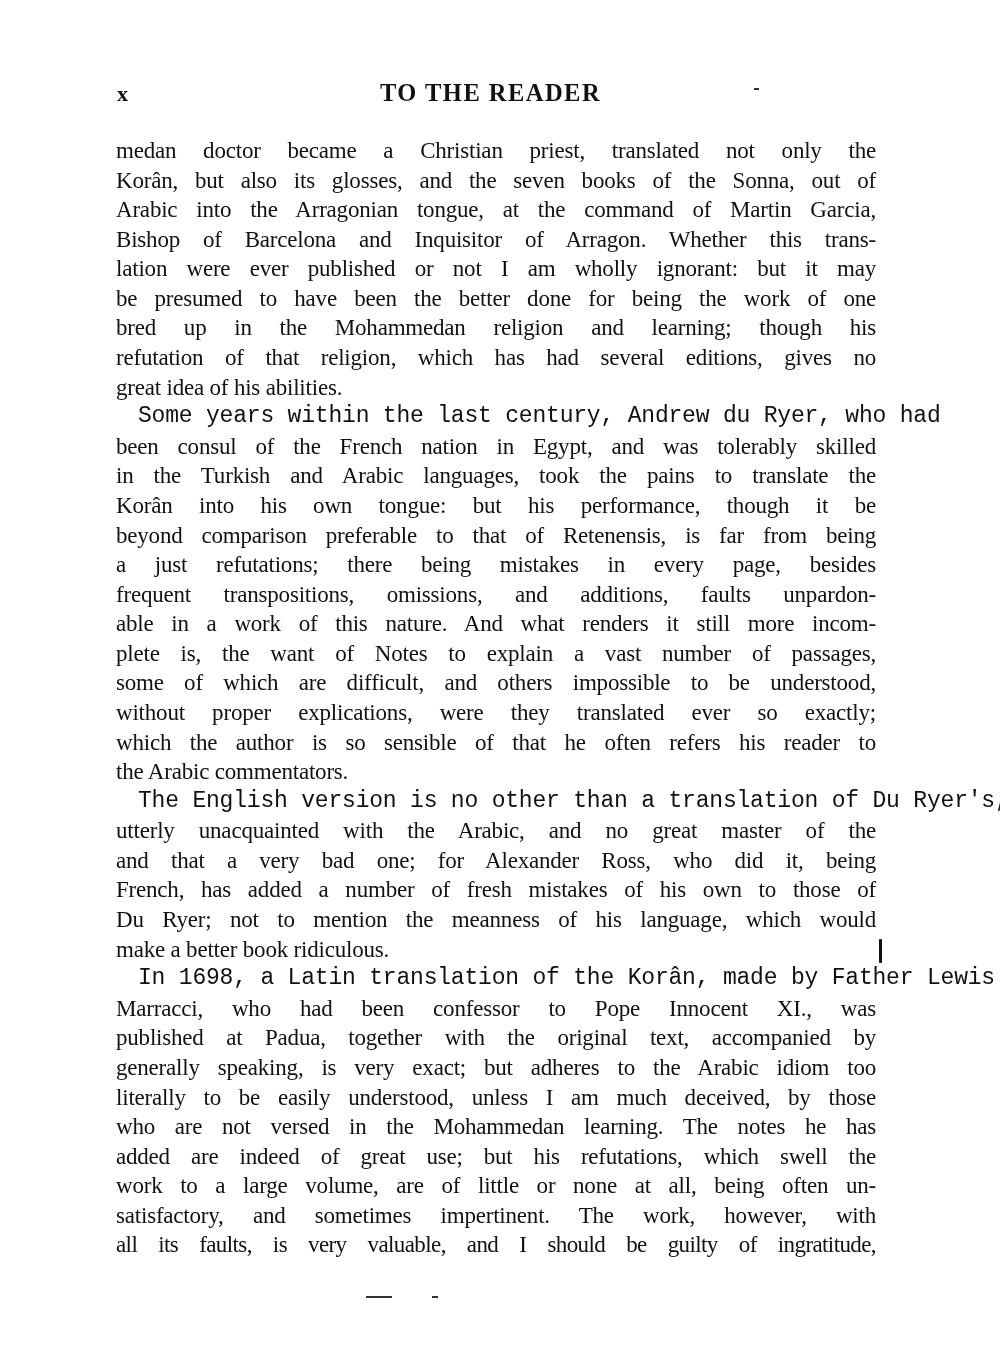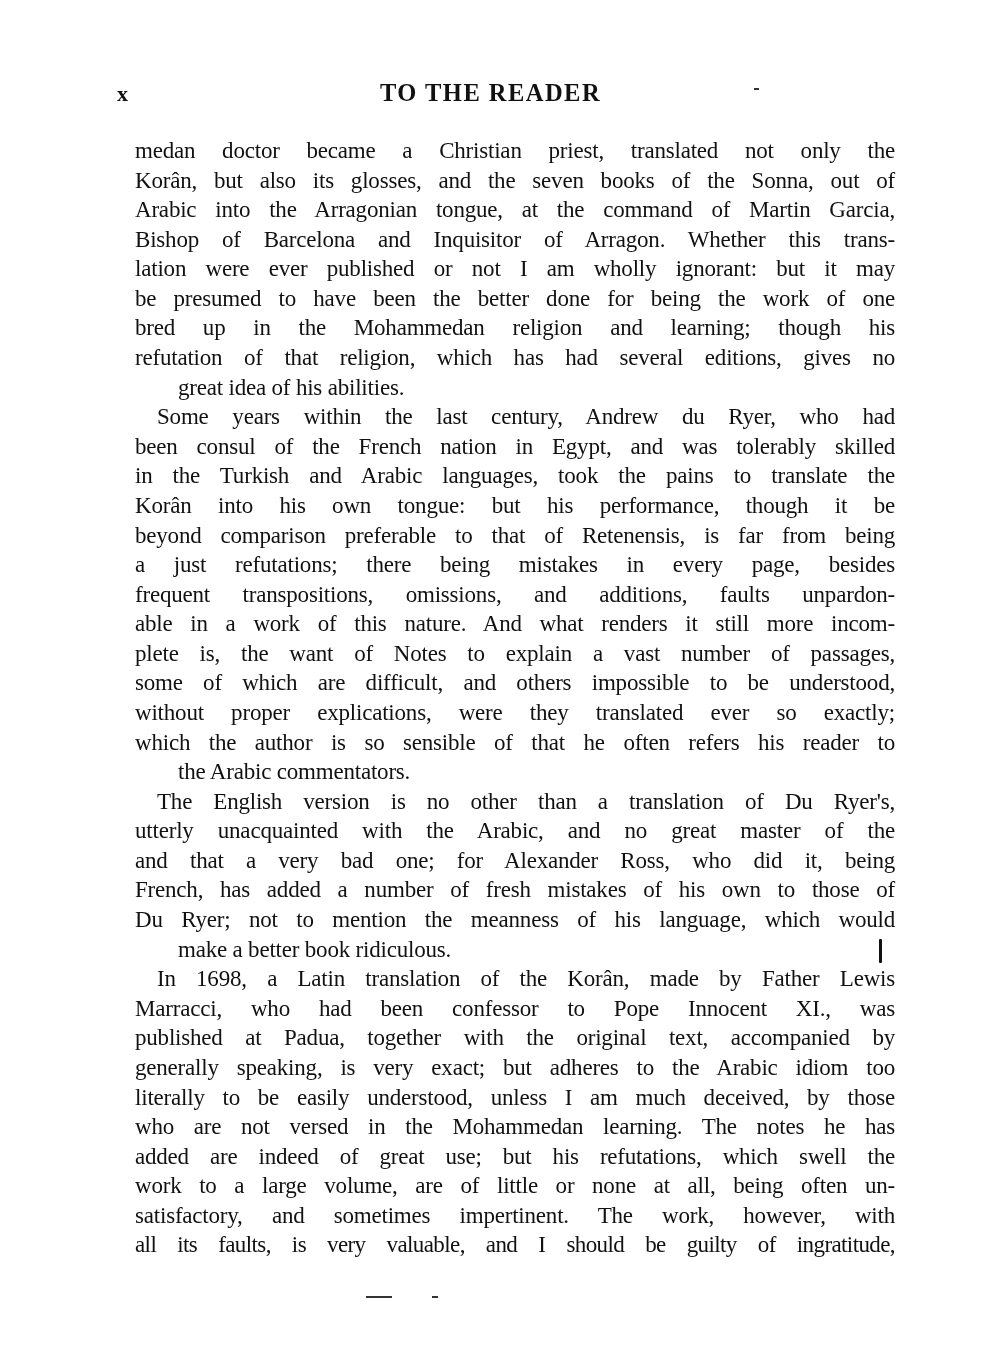--- a/index.html
+++ b/index.html
@@ -43,43 +43,43 @@
       top: 0;
       font-size: 25px;
       font-weight: bold;
       letter-spacing: 1.5px;
       line-height: 30px;
       transform: scaleX(0.98);
       transform-origin: left center;
     }
     .body-text {
       position: absolute;
-      left: 135px;
+      left: 116px;
       top: 136px;
       width: 760px;
     }
     .line {
       display: block;
       width: 760px;
       height: 29.58px;
       line-height: 29.58px;
       font-size: 23px;
       white-space: nowrap;
       text-align: justify;
       text-align-last: justify;
       overflow: visible;
       letter-spacing: -0.2px;
     }
     .line.indent {
       padding-left: 22px;
       width: 738px;
+      font-family: Liberation Mono, monospace;
     }
     .line.last {
       text-align-last: left;
-      margin-left: 43px;
     }
     .line.heavy {
       font-weight: normal;
       letter-spacing: -0.6px;
     }
     .stray-mark {
       position: absolute;
       left: 879px;
       top: 939px;
       width: 3px;

